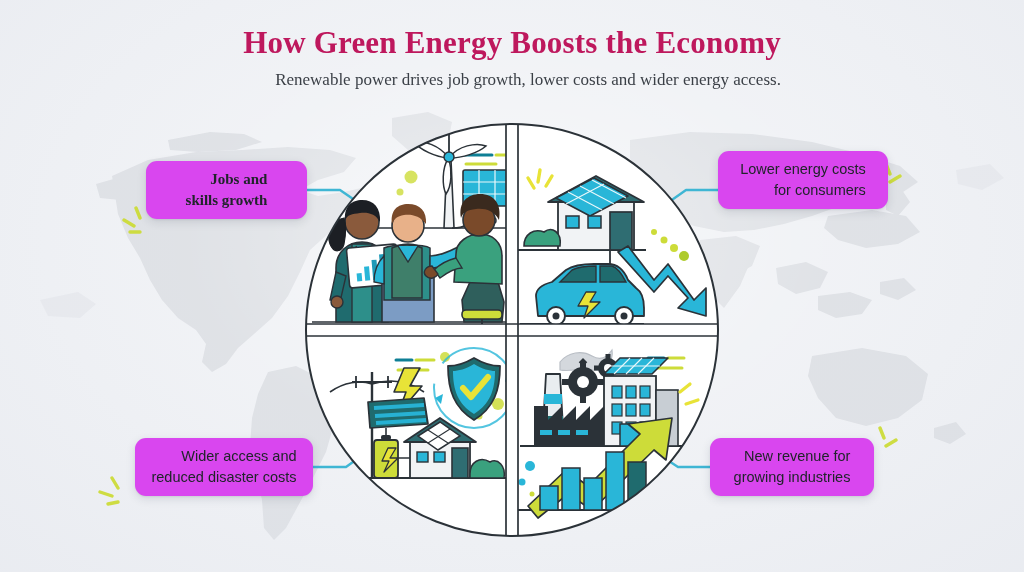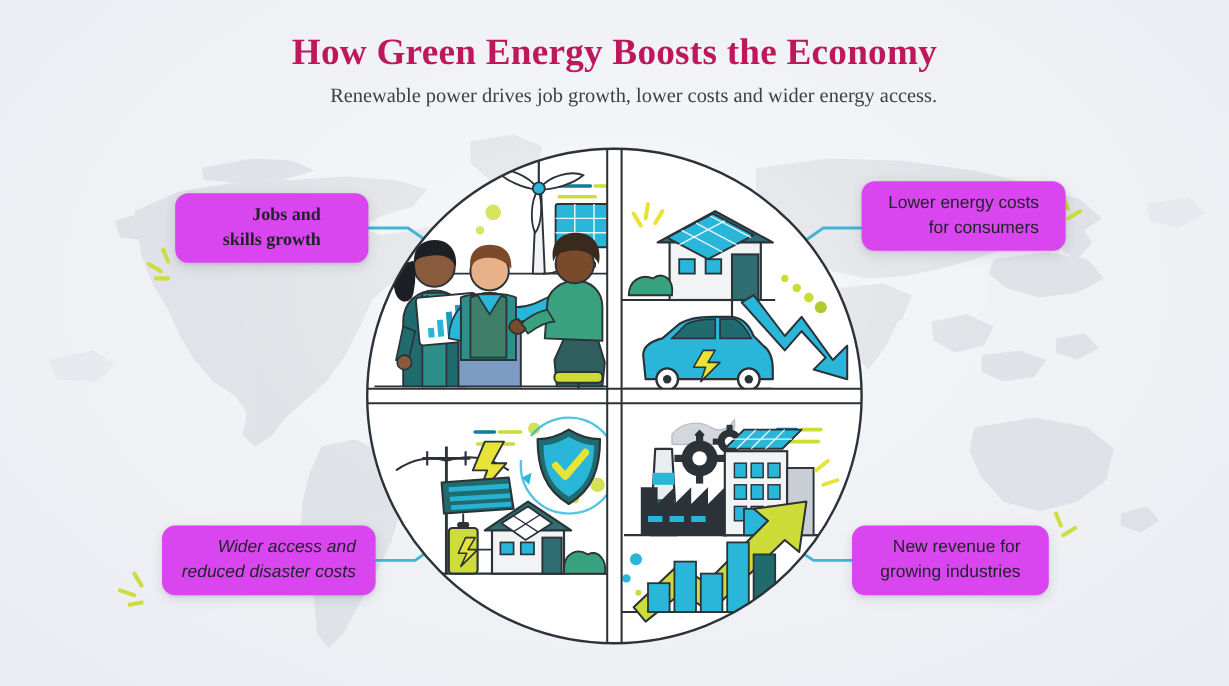--- a/index.html
+++ b/index.html
@@ -56,21 +56,21 @@
     white-space:pre-line;
   }
   .label-serif .label-text{
     font-family:"Liberation Serif", serif;
     font-weight:bold;
     font-size:15px;
   }
 
   #box-jobs{left:146px;top:161px;width:161px;height:58px;}
   #box-lower{left:718px;top:151px;width:170px;height:58px;}
-  #box-wider{left:135px;top:438px;width:178px;height:58px;font-style:italic;}
+  #box-wider{left:135px;top:438px;width:178px;height:58px;}
   #box-revenue{left:710px;top:438px;width:164px;height:58px;}
 </style>
 </head>
 <body>
 
 <div id="stage">
 
   <svg class="bg-map" viewBox="0 0 1024 572">
     <rect x="0" y="0" width="1024" height="572" fill="#eef0f4"></rect>
     <g fill="#d9dce2" opacity="0.95">

